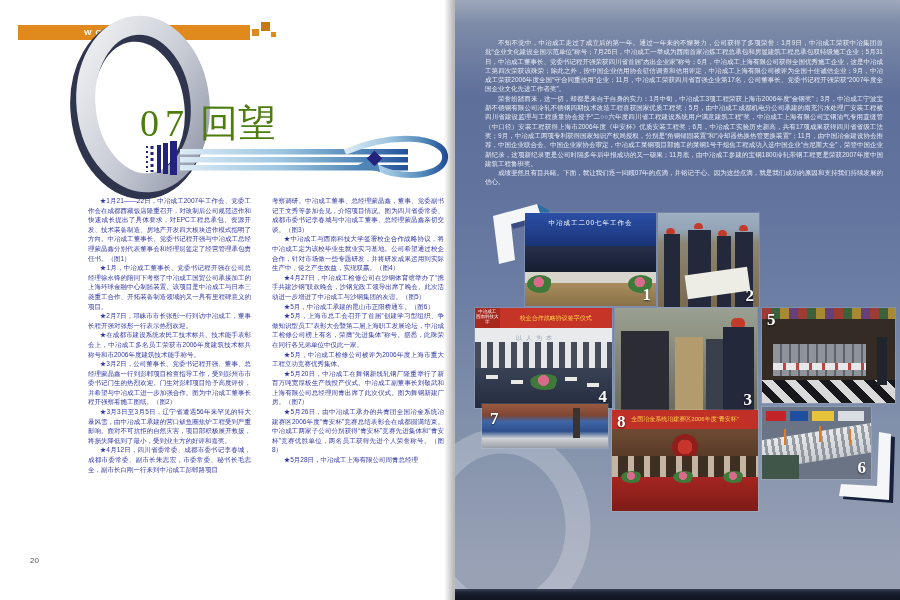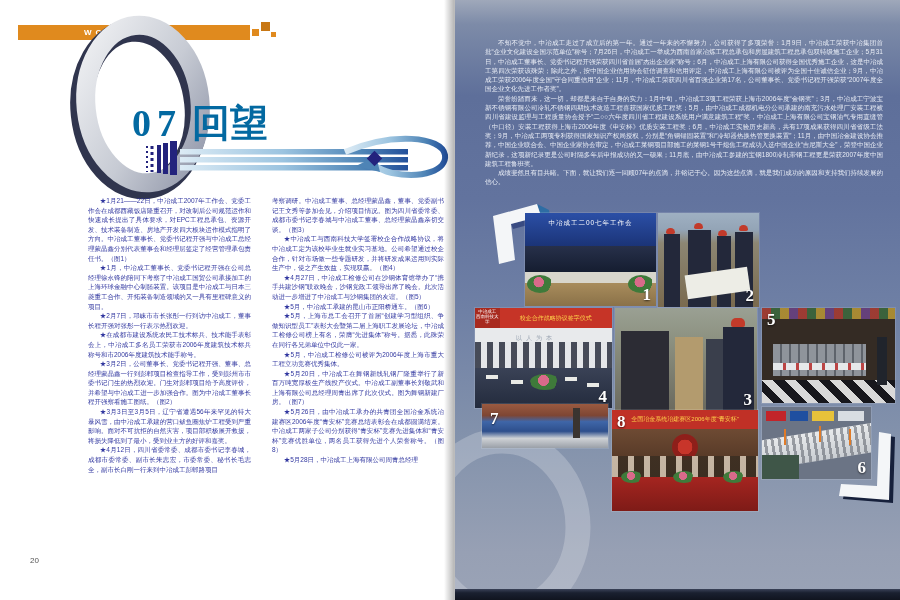--- a/index.html
+++ b/index.html
@@ -7,22 +7,22 @@
           font-family:"Liberation Sans",sans-serif;}
   
   #left-page{position:absolute;left:0;top:0;width:452px;height:600px;background:#fff;overflow:hidden;}
   .tab{position:absolute;left:18px;top:25px;width:232px;height:15px;background:#E08A1E;
        color:#fff;font-size:8px;letter-spacing:4px;line-height:15px;padding-left:66px;box-sizing:border-box;font-weight:bold;}
   .sq{position:absolute;background:#E08A1E;}
   .sq1{left:252px;top:29px;width:7px;height:7px;}
   .sq2{left:261px;top:22px;width:9px;height:9px;background:#c87714;}
   .sq3{left:271px;top:32px;width:5px;height:5px;}
   #ring-svg{position:absolute;left:68px;top:10px;}
-  .title{position:absolute;left:132px;top:98px;font-family:"Liberation Serif",serif;
-         font-weight:bold;color:#0369a1;font-size:38px;white-space:nowrap;}
+  .title{position:absolute;left:140px;top:98px;font-family:"Liberation Serif",serif;
+         font-weight:normal;color:#4d7c0f;font-size:38px;white-space:nowrap;}
   .title .num{letter-spacing:6px;margin-right:10px;}
   #stripes-svg{position:absolute;left:140px;top:122px;}
   .bodycol{position:absolute;top:196px;color:#3238A0;font-size:6.5px;line-height:9.6px;
            text-align:justify;overflow:hidden;}
   #col1{left:88px;width:163px;height:352px;}
   #col2{left:272px;width:172px;height:372px;}
   .bodycol p{margin:0;text-indent:1.8em;}
   .bodycol p.noindent{text-indent:0;}
   .pageno{position:absolute;left:30px;top:556px;font-size:8px;color:#555;}
   .gutter{position:absolute;left:444px;top:0;width:18px;height:600px;

